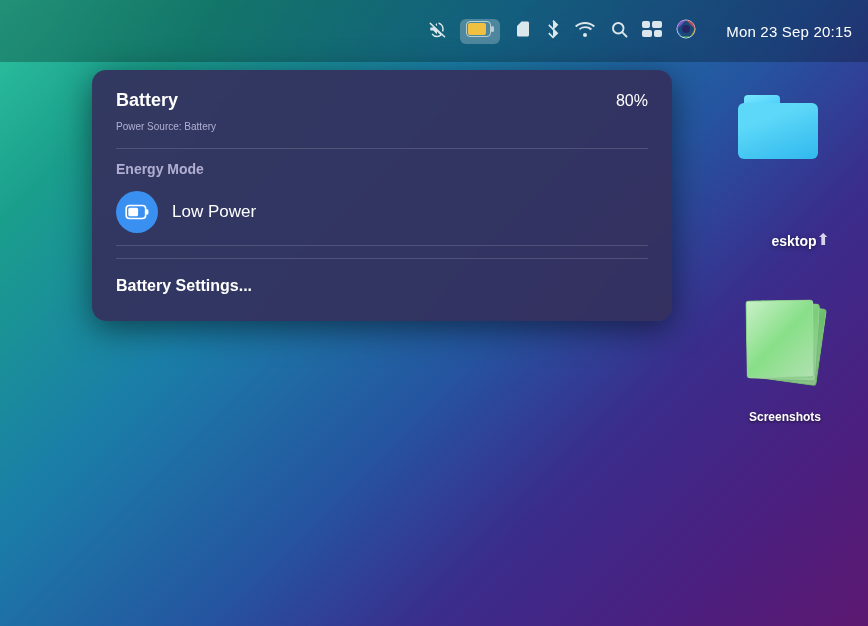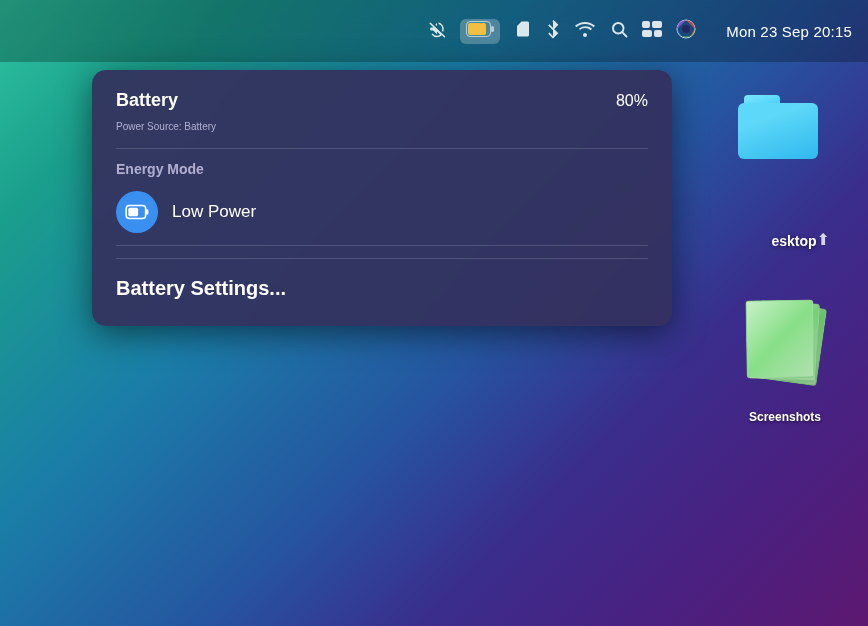--- a/index.html
+++ b/index.html
@@ -154,21 +154,21 @@
     }
 
     .no-apps {
       font-size: 15px;
       color: rgba(200, 195, 230, 0.8);
       padding: 6px 0;
       font-weight: 400;
     }
 
     .battery-settings {
-      font-size: 20px;
+      font-size: 16px;
       font-weight: 600;
       color: white;
       padding: 6px 0;
       cursor: pointer;
     }
 
     
     .desktop-item-folder {
       position: absolute;
       top: 95px;

